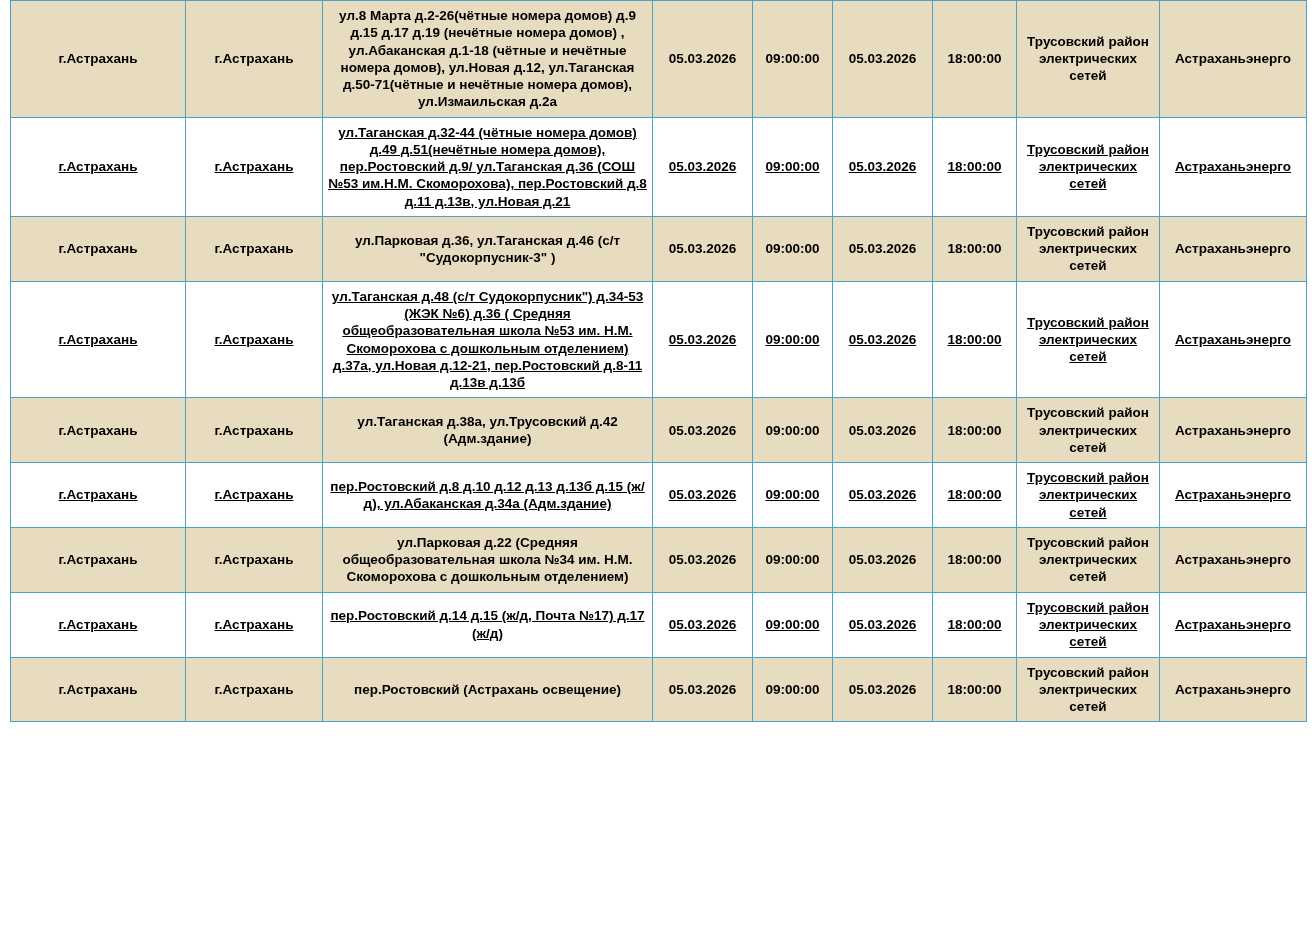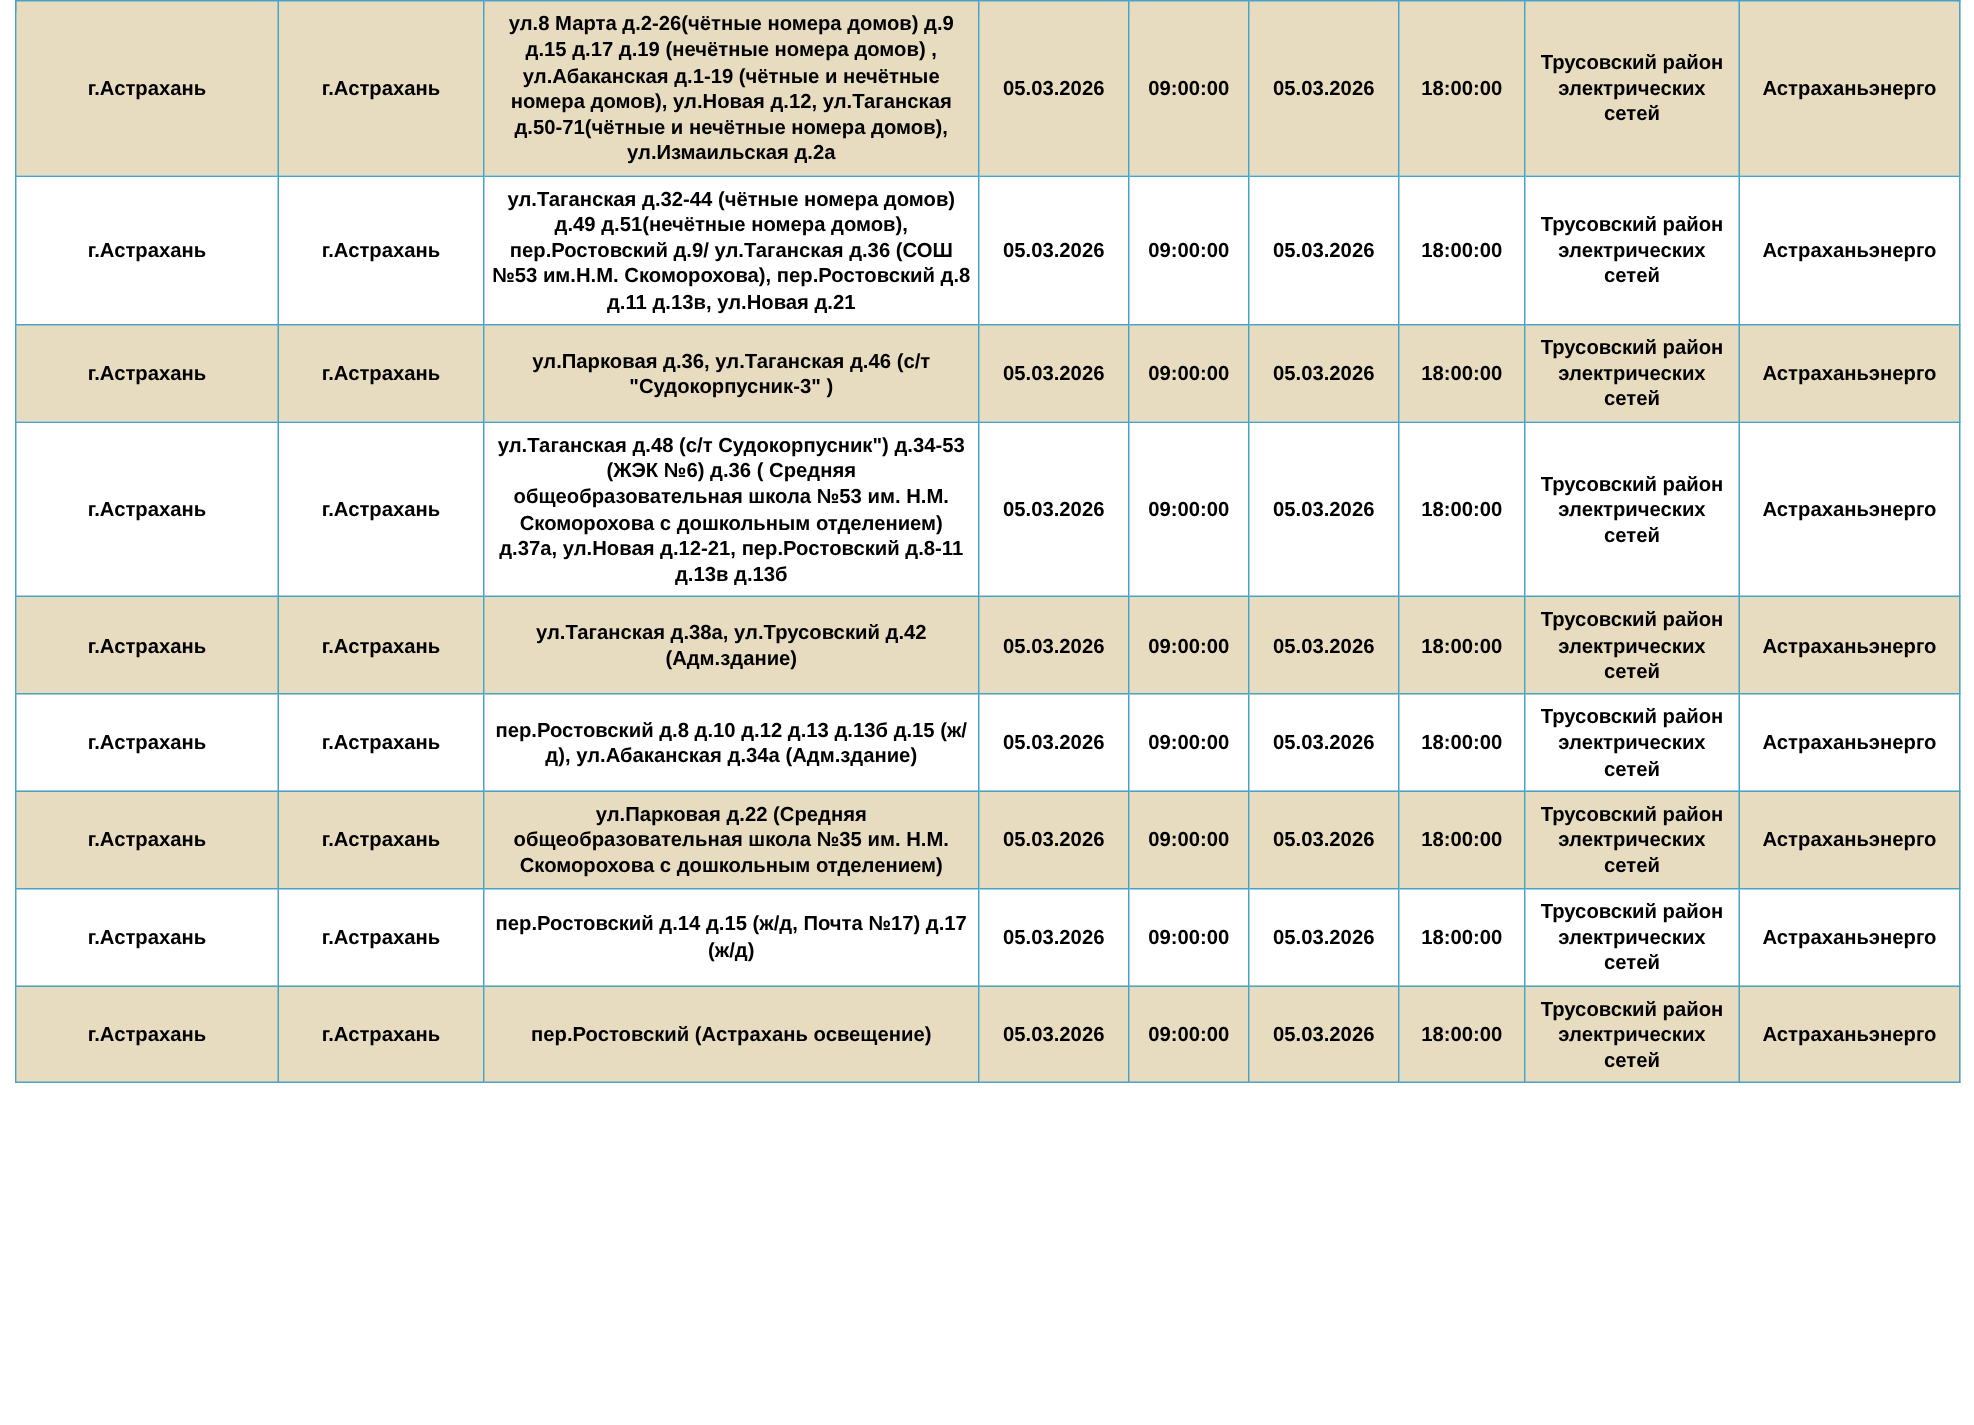--- a/index.html
+++ b/index.html
@@ -34,20 +34,21 @@
     text-align: center;
     vertical-align: middle;
     padding: 6px 4px;
     word-wrap: break-word;
   }
   tr.row-odd td {
     background: #e8dcc0;
   }
   tr.row-even td {
     background: #ffffff;
+    text-decoration: underline;
   }
   
   col.c-city    { width: 175px; }
   col.c-locality{ width: 137px; }
   col.c-address { width: 330px; }
   col.c-date1   { width: 100px; }
   col.c-time1   { width: 80px; }
   col.c-date2   { width: 100px; }
   col.c-time2   { width: 84px; }
   col.c-branch  { width: 143px; }
@@ -89,21 +90,21 @@
       <col class="c-time1">
       <col class="c-date2">
       <col class="c-time2">
       <col class="c-branch">
       <col class="c-company">
     </colgroup>
     <tbody>
         <tr class="row-odd">
           <td>г.Астрахань</td>
           <td>г.Астрахань</td>
-          <td class="addr">ул.8 Марта д.2-26(чётные номера домов) д.9 д.15 д.17 д.19 (нечётные номера домов) , ул.Абаканская д.1-19 (чётные и нечётные номера домов), ул.Новая д.12, ул.Таганская д.50-71(чётные и нечётные номера домов), ул.Измаильская д.2а</td>
+          <td class="addr">ул.8 Марта д.2-26(чётные номера домов) д.9 д.15 д.17 д.19 (нечётные номера домов) , ул.Абаканская д.1-18 (чётные и нечётные номера домов), ул.Новая д.12, ул.Таганская д.50-71(чётные и нечётные номера домов), ул.Измаильская д.2а</td>
           <td class="datecell">05.03.2026</td>
           <td class="timecell">09:00:00</td>
           <td class="datecell">05.03.2026</td>
           <td class="timecell">18:00:00</td>
           <td class="branch">Трусовский район электрических сетей</td>
           <td>Астраханьэнерго</td>
         </tr>
         <tr class="row-even">
           <td>г.Астрахань</td>
           <td>г.Астрахань</td>
@@ -155,21 +156,21 @@
           <td class="datecell">05.03.2026</td>
           <td class="timecell">09:00:00</td>
           <td class="datecell">05.03.2026</td>
           <td class="timecell">18:00:00</td>
           <td class="branch">Трусовский район электрических сетей</td>
           <td>Астраханьэнерго</td>
         </tr>
         <tr class="row-odd">
           <td>г.Астрахань</td>
           <td>г.Астрахань</td>
-          <td class="addr">ул.Парковая д.22 (Средняя общеобразовательная школа №35 им. Н.М. Скоморохова с дошкольным отделением)</td>
+          <td class="addr">ул.Парковая д.22 (Средняя общеобразовательная школа №34 им. Н.М. Скоморохова с дошкольным отделением)</td>
           <td class="datecell">05.03.2026</td>
           <td class="timecell">09:00:00</td>
           <td class="datecell">05.03.2026</td>
           <td class="timecell">18:00:00</td>
           <td class="branch">Трусовский район электрических сетей</td>
           <td>Астраханьэнерго</td>
         </tr>
         <tr class="row-even">
           <td>г.Астрахань</td>
           <td>г.Астрахань</td>

